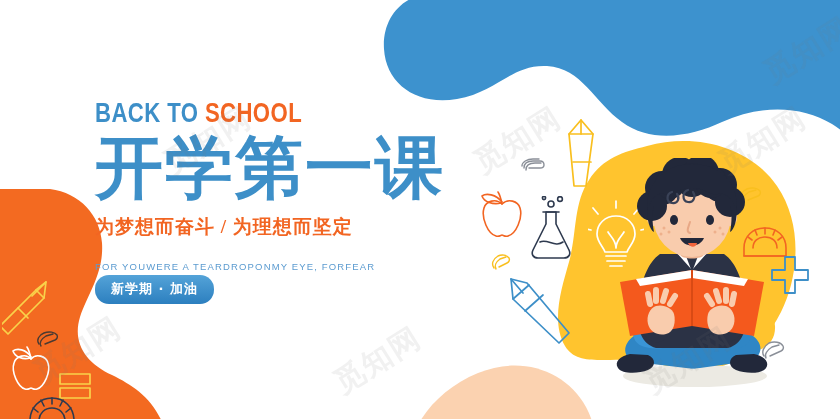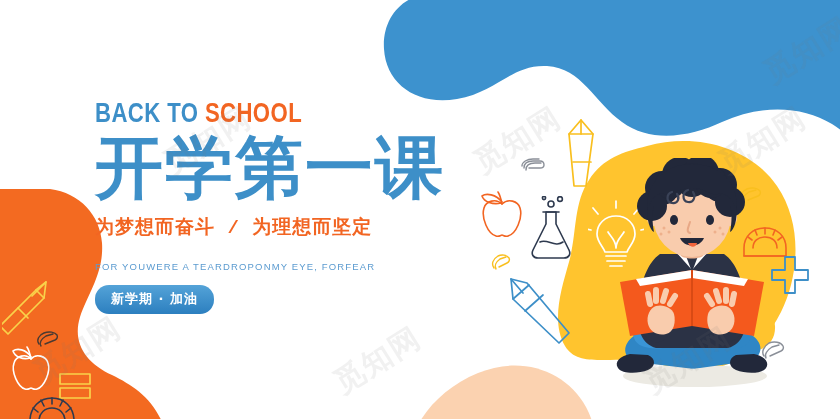--- a/index.html
+++ b/index.html
@@ -49,35 +49,35 @@
     font-family:"DejaVu Sans","Liberation Sans",sans-serif;
   }
 
   #sub-cn{
     margin-top:12px;
     font-size:19px;
     font-weight:bold;
     color:#f26522;
     letter-spacing:1px;
     white-space:nowrap;
-    font-family:Liberation Mono, monospace;
+    font-family:Liberation Serif, serif;
   }
 
   #sub-en{
     margin-top:20px;
     font-size:9.5px;
     line-height:1.55;
     color:#5b9bd0;
     letter-spacing:1.15px;
     font-weight:normal;
   }
   #sub-en div{white-space:nowrap;}
 
   #badge{
-    margin-top:10px;
+    margin-top:0;
     display:inline-block;
     padding:5px 16px 6px;
     border-radius:14px;
     background:linear-gradient(180deg,#54a3d8 0%,#2c7fbf 100%);
     color:#ffffff;
     font-size:13px;
     font-weight:bold;
     letter-spacing:1px;
     font-family:"DejaVu Sans","Liberation Sans",sans-serif;
     white-space:nowrap;

